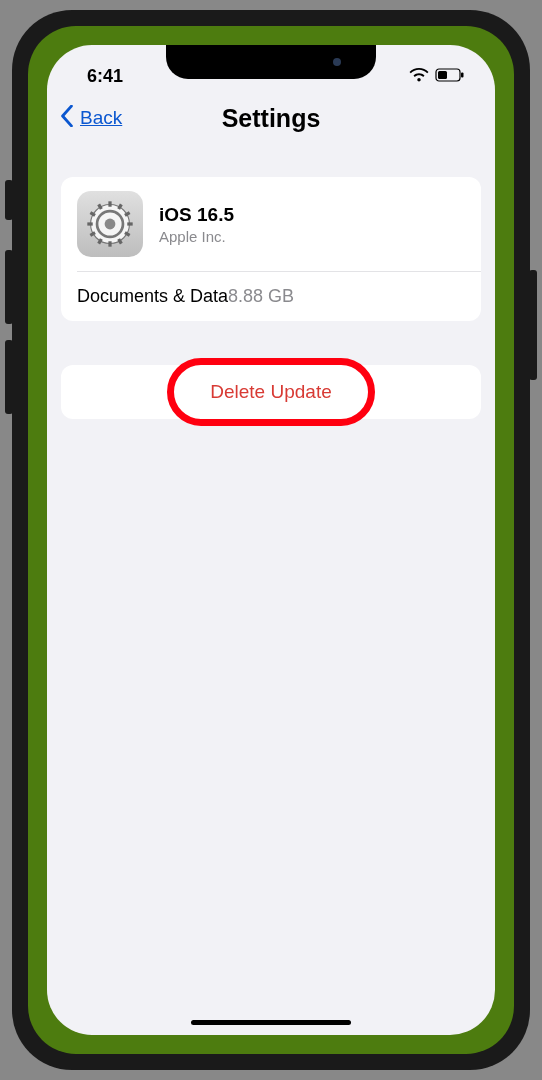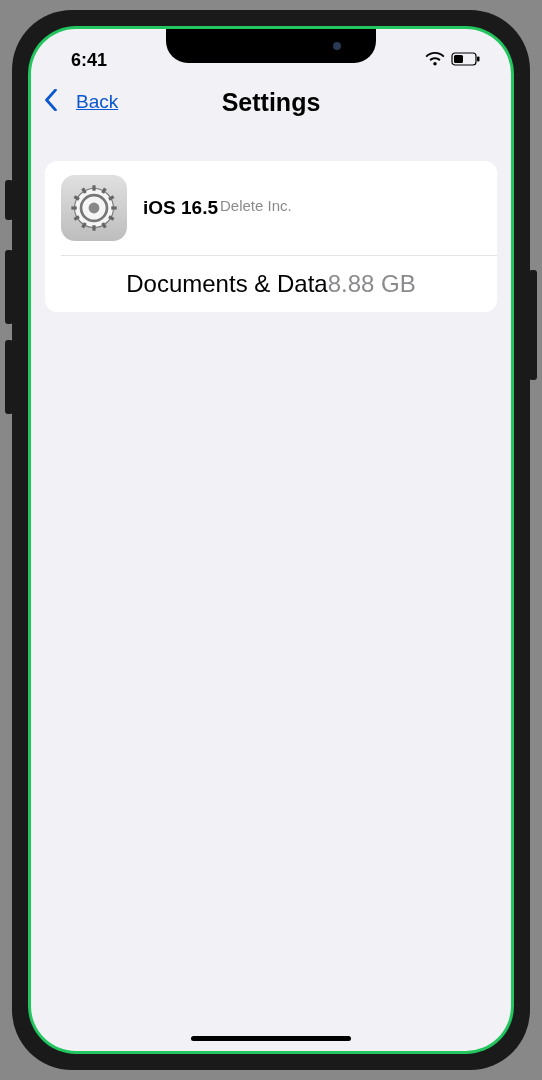--- a/index.html
+++ b/index.html
@@ -16,23 +16,23 @@
       top: 10px;
       width: 518px;
       height: 1060px;
       background: #1a1a1a;
       border-radius: 60px;
       padding: 16px;
     }
     .device-inner {
       width: 100%;
       height: 100%;
-      background: #22c55e;
+      background: #4d7c0f;
       border-radius: 48px;
-      padding: 3px;
+      padding: 19px;
       position: relative;
     }
     .screen {
       width: 100%;
       height: 100%;
       background: #f2f2f6;
       border-radius: 45px;
       overflow: hidden;
       position: relative;
     }
@@ -68,21 +68,21 @@
       align-items: center;
       height: 50px;
       position: relative;
       padding: 0 12px;
     }
     .back-btn {
       display: flex;
       align-items: center;
       color: #0b57d0;
       font-size: 19px;
-      gap: 17px;
+      gap: 5px;
     }
     .back-label { text-decoration: underline; }
     .nav-title {
       position: absolute;
       left: 50%;
       transform: translateX(-50%);
       font-size: 25px;
       font-weight: 700;
       color: #000;
     }
@@ -101,29 +101,29 @@
     .app-icon {
       width: 66px;
       height: 66px;
       border-radius: 14px;
       background: linear-gradient(#e0e0e0,#bdbdbd);
       display:flex;
       align-items:center;
       justify-content:center;
     }
     .app-icon svg { width: 54px; height:54px; }
-    .row-header-text { display:flex; flex-direction:row; gap:2px; }
+    .row-header-text { display:flex; flex-direction:column; gap:2px; }
     .row-title { font-size: 19px; font-weight:600; color:#000; }
     .row-sub { font-size: 15px; color:#8a8a8e; }
     .sep { height:1px; background:#e3e3e6; margin-left:16px; }
     .row-data {
       display:flex;
-      justify-content:center;
+      justify-content:flex-start;
       padding: 14px 16px;
-      font-size: 24px;
+      font-size: 18px;
     }
     .row-data-label { color:#000; }
     .row-data-value { color:#8a8a8e; }
     .card2 {
       background:#fff;
       border-radius:12px;
       margin-top: 44px;
       display:flex;
       justify-content:center;
       align-items:center;
@@ -229,28 +229,32 @@
                       <rect x="-3" y="32" width="6" height="10" transform="rotate(120)"></rect>
                     <rect x="-3" y="-42" width="6" height="10" transform="rotate(150)"></rect>
                       <rect x="-3" y="32" width="6" height="10" transform="rotate(150)"></rect>
                   </g>
                   <circle cx="50" cy="50" r="24" fill="none" stroke="#777" stroke-width="5"></circle>
                 </g>
               </svg>
             </div>
             <div class="row-header-text">
               <span class="row-title">iOS 16.5</span>
-              <span class="row-sub">Delete Inc.</span>
+              <span class="row-sub">Apple Inc.</span>
             </div>
           </div>
           <div class="sep"></div>
           <div class="row-data">
             <span class="row-data-label">Documents &amp; Data</span>
             <span class="row-data-value">8.88 GB</span>
           </div>
         </div>
 
+        <div class="card2">
+          <span class="delete-btn">Delete Update</span>
+          <div class="highlight"></div>
+        </div>
       </div>
 
       <div class="home-indicator"></div>
     </div>
   </div>
 </div>
 
 </body></html>

